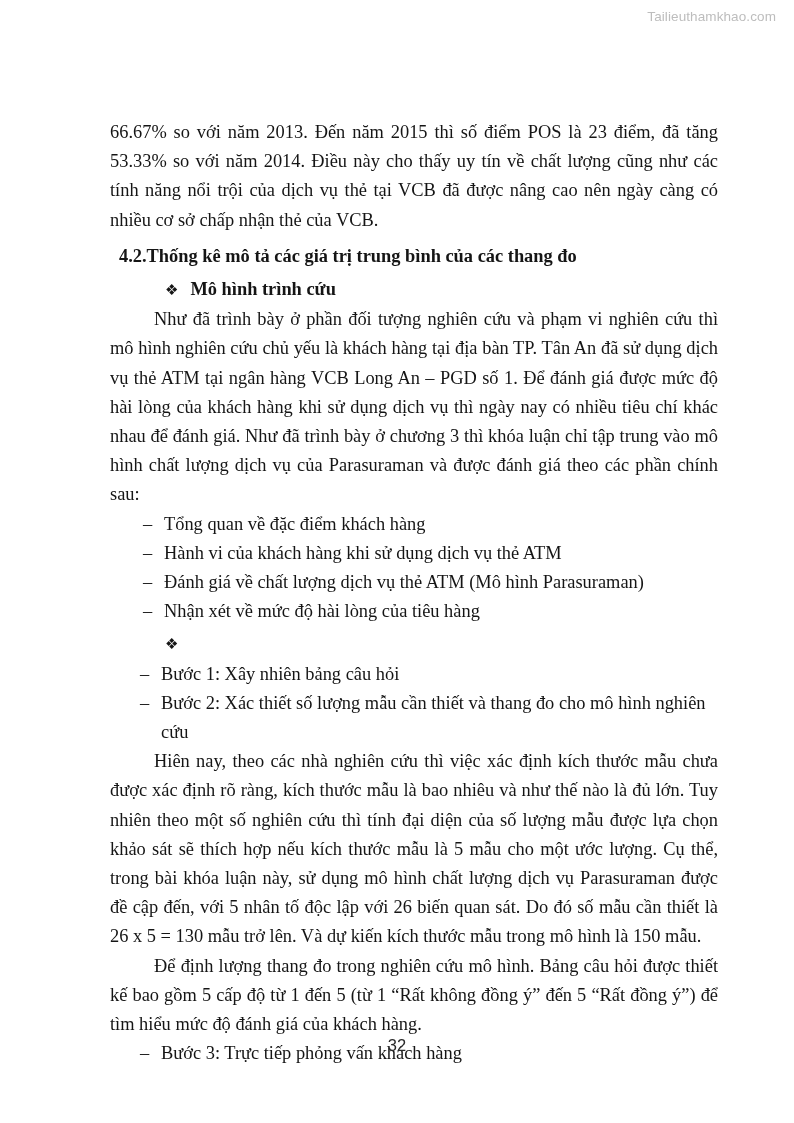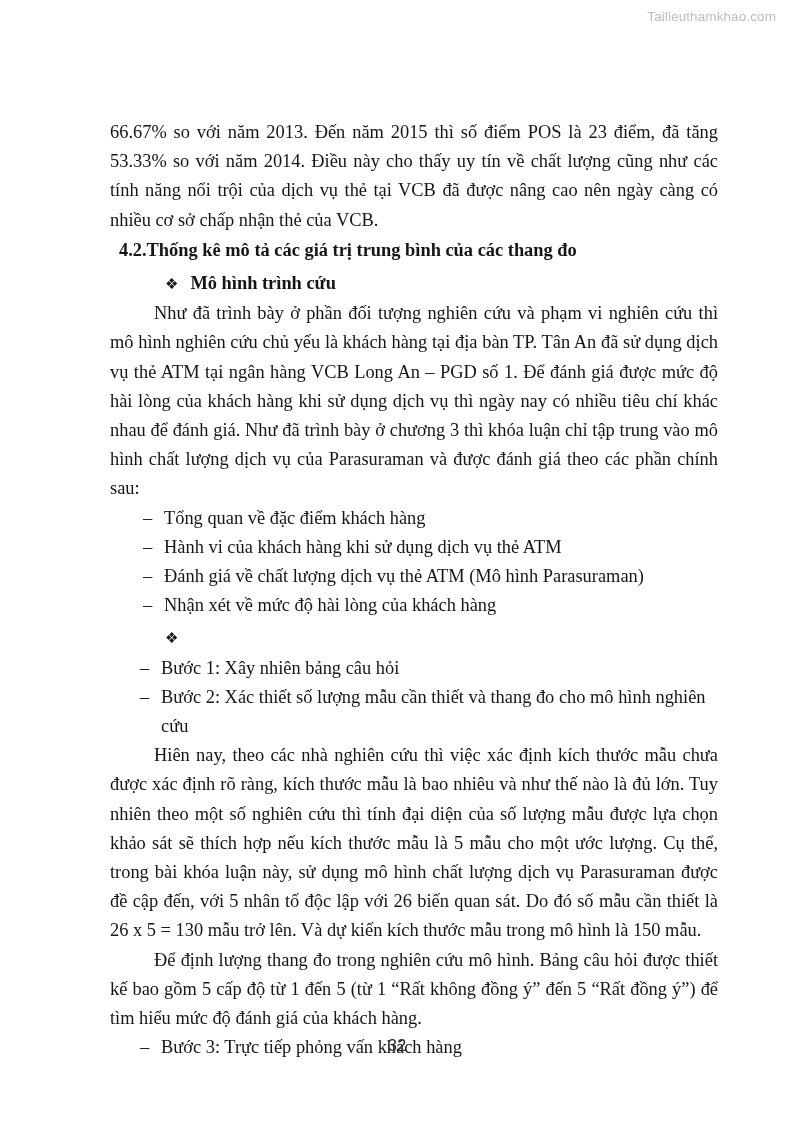--- a/index.html
+++ b/index.html
@@ -51,20 +51,21 @@
     hyphens: none;
   }
   .body-para.indented {
     text-indent: 44px;
   }
   
   .heading {
     font-size: 18.4px;
     line-height: 29.2px;
     font-weight: bold;
+    margin-top: 6px;
     padding-left: 9px;
   }
   .sub-heading {
     font-size: 18.4px;
     line-height: 29.2px;
     font-weight: bold;
     margin-top: 4px;
     padding-left: 55px;
     display: flex;
     align-items: baseline;
@@ -138,21 +139,21 @@
       <li class="dash-item">
         <span class="dash">–</span>
         <span class="dash-text">Hành vi của khách hàng khi sử dụng dịch vụ thẻ ATM</span>
       </li>
       <li class="dash-item">
         <span class="dash">–</span>
         <span class="dash-text">Đánh giá về chất lượng dịch vụ thẻ ATM (Mô hình Parasuraman)</span>
       </li>
       <li class="dash-item">
         <span class="dash">–</span>
-        <span class="dash-text">Nhận xét về mức độ hài lòng của khách hàng</span>
+        <span class="dash-text">Nhận xét về mức độ hài lòng của tiêu hàng</span>
       </li>
     </ul>
 
     <div class="sub-heading">
       <span class="bullet">❖</span>
     </div>
 
     <ul class="dash-list group-b">
       <li class="dash-item">
         <span class="dash">–</span>

